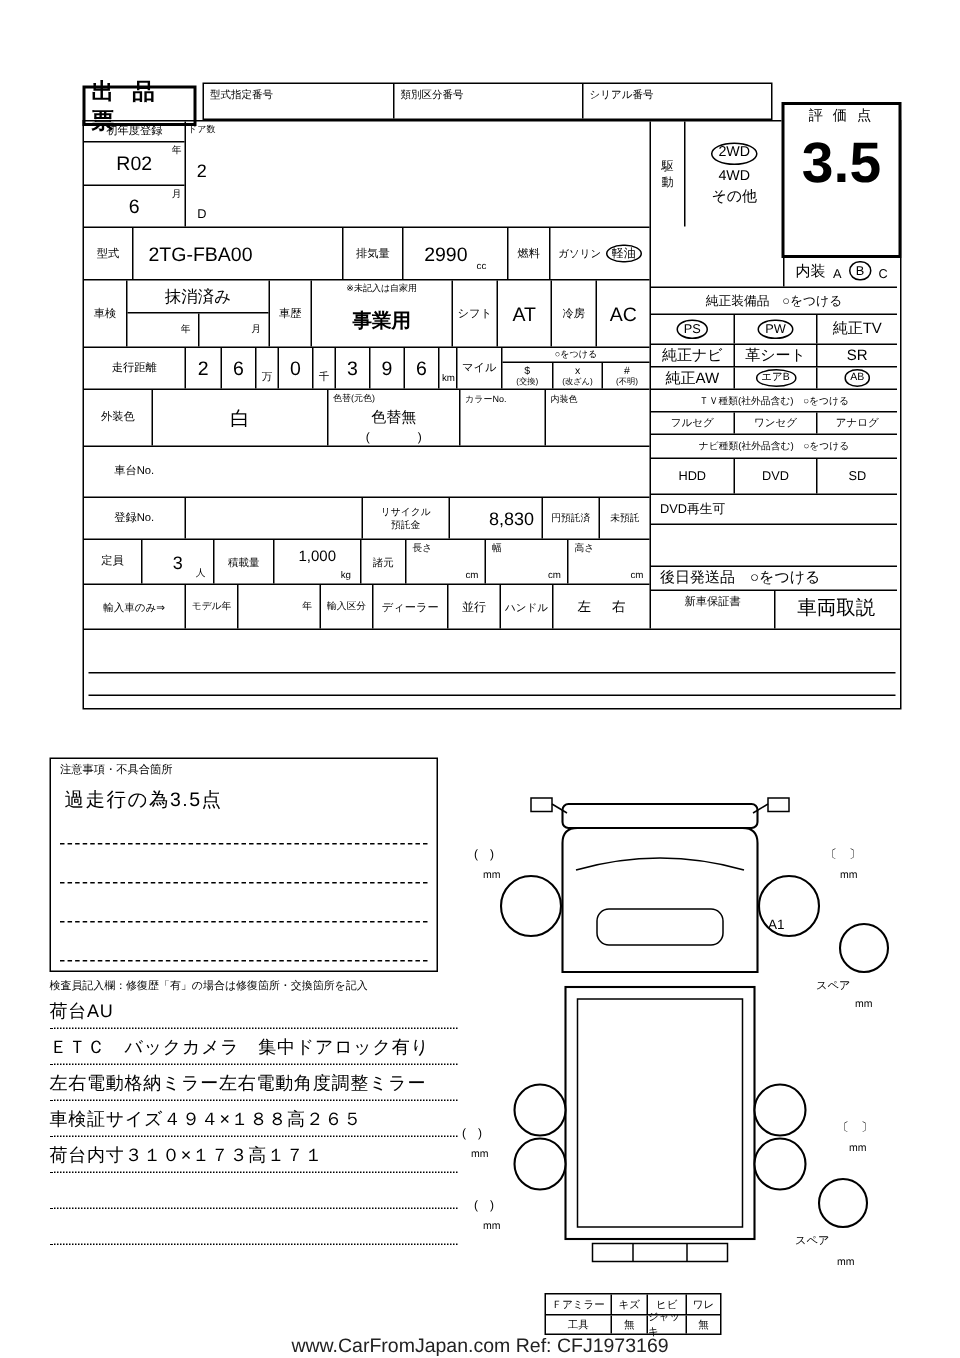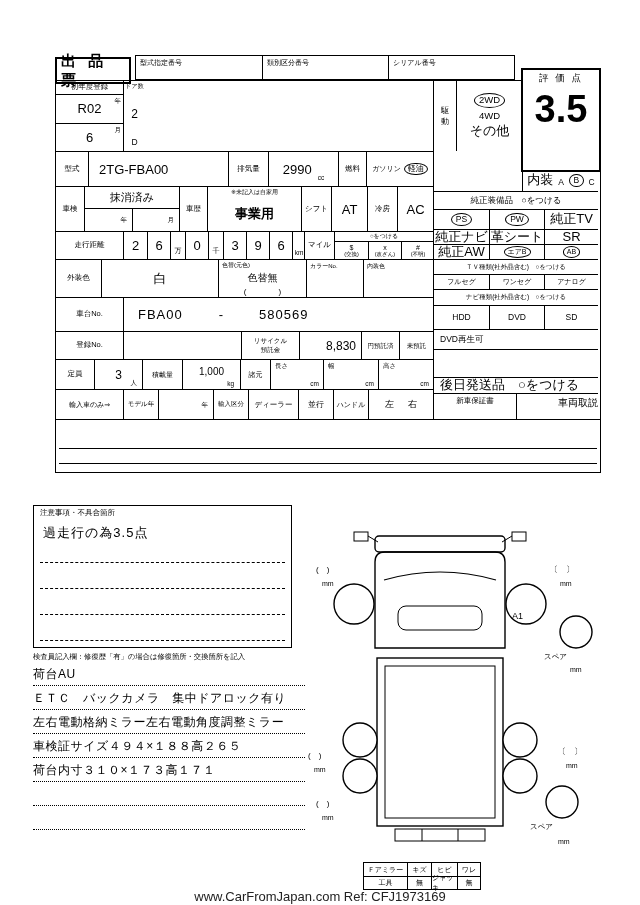--- a/index.html
+++ b/index.html
@@ -7,21 +7,21 @@
 body{position:relative;background:#fff;color:#000;font-family:"Liberation Sans","DejaVu Sans",sans-serif;overflow:hidden}
 .a{position:absolute}
 .r{display:flex}
 .col{display:flex;flex-direction:column}
 .c{display:flex;align-items:center;justify-content:center}
 .r>*, .col>*{flex:0 0 auto}
 .bl{border-left:1px solid #000}
 .bt{border-top:1px solid #000}
 .lab{font-size:7.5px;line-height:1.1}
 .s6{font-size:6.5px;line-height:1.1}
-.s7{font-size:13px;line-height:1.1}
+.s7{font-size:10px;line-height:1.1}
 .s8{font-size:8.5px;line-height:1.1}
 .s9{font-size:9.5px;line-height:1.1}
 .v11{font-size:10px}.v12{font-size:12px}.v13{font-size:13px}.v14{font-size:14px}
 .circ{display:inline-block;border:1.5px solid #000;border-radius:50%;padding:0 4px;line-height:1.35}
 .dashline{border-bottom:1.3px dashed #000}
 .insp{height:24px;display:flex;align-items:flex-end;font-size:12px;letter-spacing:.5px;padding-bottom:2px;border-bottom:1.8px dotted #000}
 svg{display:block}
 </style>
 </head>
 <body>
@@ -148,25 +148,20 @@
             <div style="font-size:6px;padding-left:3px">色替(元色)</div>
             <div class="c" style="flex:1;font-size:10px">色替無</div>
             <div class="c" style="height:11px;font-size:8px">(　　　　)</div>
           </div>
           <div class="bl" style="width:57px;padding:2px 0 0 3px;font-size:6px">カラーNo.</div>
           <div class="bl" style="width:70px;padding:2px 0 0 3px;font-size:6px">内装色</div>
         </div>
 
         <div class="r bt" style="height:34px">
           <div class="c lab" style="width:67px">車台No.</div>
-          <div class="r bl" style="width:310px;align-items:center">
-            <span class="v13" style="margin-left:14px;letter-spacing:1px">FBA00</span>
-            <span class="v13" style="margin-left:36px">-</span>
-            <span class="v13" style="margin-left:36px;letter-spacing:1px">580569</span>
-          </div>
         </div>
 
         <div class="r bt" style="height:28px">
           <div class="c lab" style="width:67px">登録No.</div>
           <div class="bl" style="width:118px"></div>
           <div class="c bl" style="width:58px;font-size:6.5px;text-align:center;white-space:pre-line">リサイクル
 預託金</div>
           <div class="c bl v12" style="width:62px;justify-content:flex-end;padding-right:5px">8,830</div>
           <div class="c bl s6" style="width:38px">円預託済</div>
           <div class="c bl s6" style="width:34px">未預託</div>
@@ -276,21 +271,21 @@
         </div>
         <div class="r bt" style="height:20px;align-items:center;padding-left:6px">
           <span class="s8">DVD再生可</span>
         </div>
         <div class="bt" style="height:28px"></div>
         <div class="r bt" style="height:16px;align-items:center;padding-left:6px">
           <span class="s7">後日発送品　○をつける</span>
         </div>
         <div class="r bt" style="height:26px">
           <div style="width:82px;padding-top:2px;text-align:center;font-size:7.5px">新車保証書</div>
-          <div class="bl" style="width:82px;padding-top:2px;text-align:right;font-size:10px">車両取説</div>
+          <div class="bl" style="width:82px;padding-top:2px;text-align:center;font-size:13px">車両取説</div>
         </div>
       </div>
     </div>
 
     <div class="bt" style="height:52px;position:relative">
       <div class="a" style="left:3px;right:3px;top:28px;border-bottom:1px solid #000"></div>
       <div class="a" style="left:3px;right:3px;top:43px;border-bottom:1px solid #000"></div>
     </div>
   </div>
 

